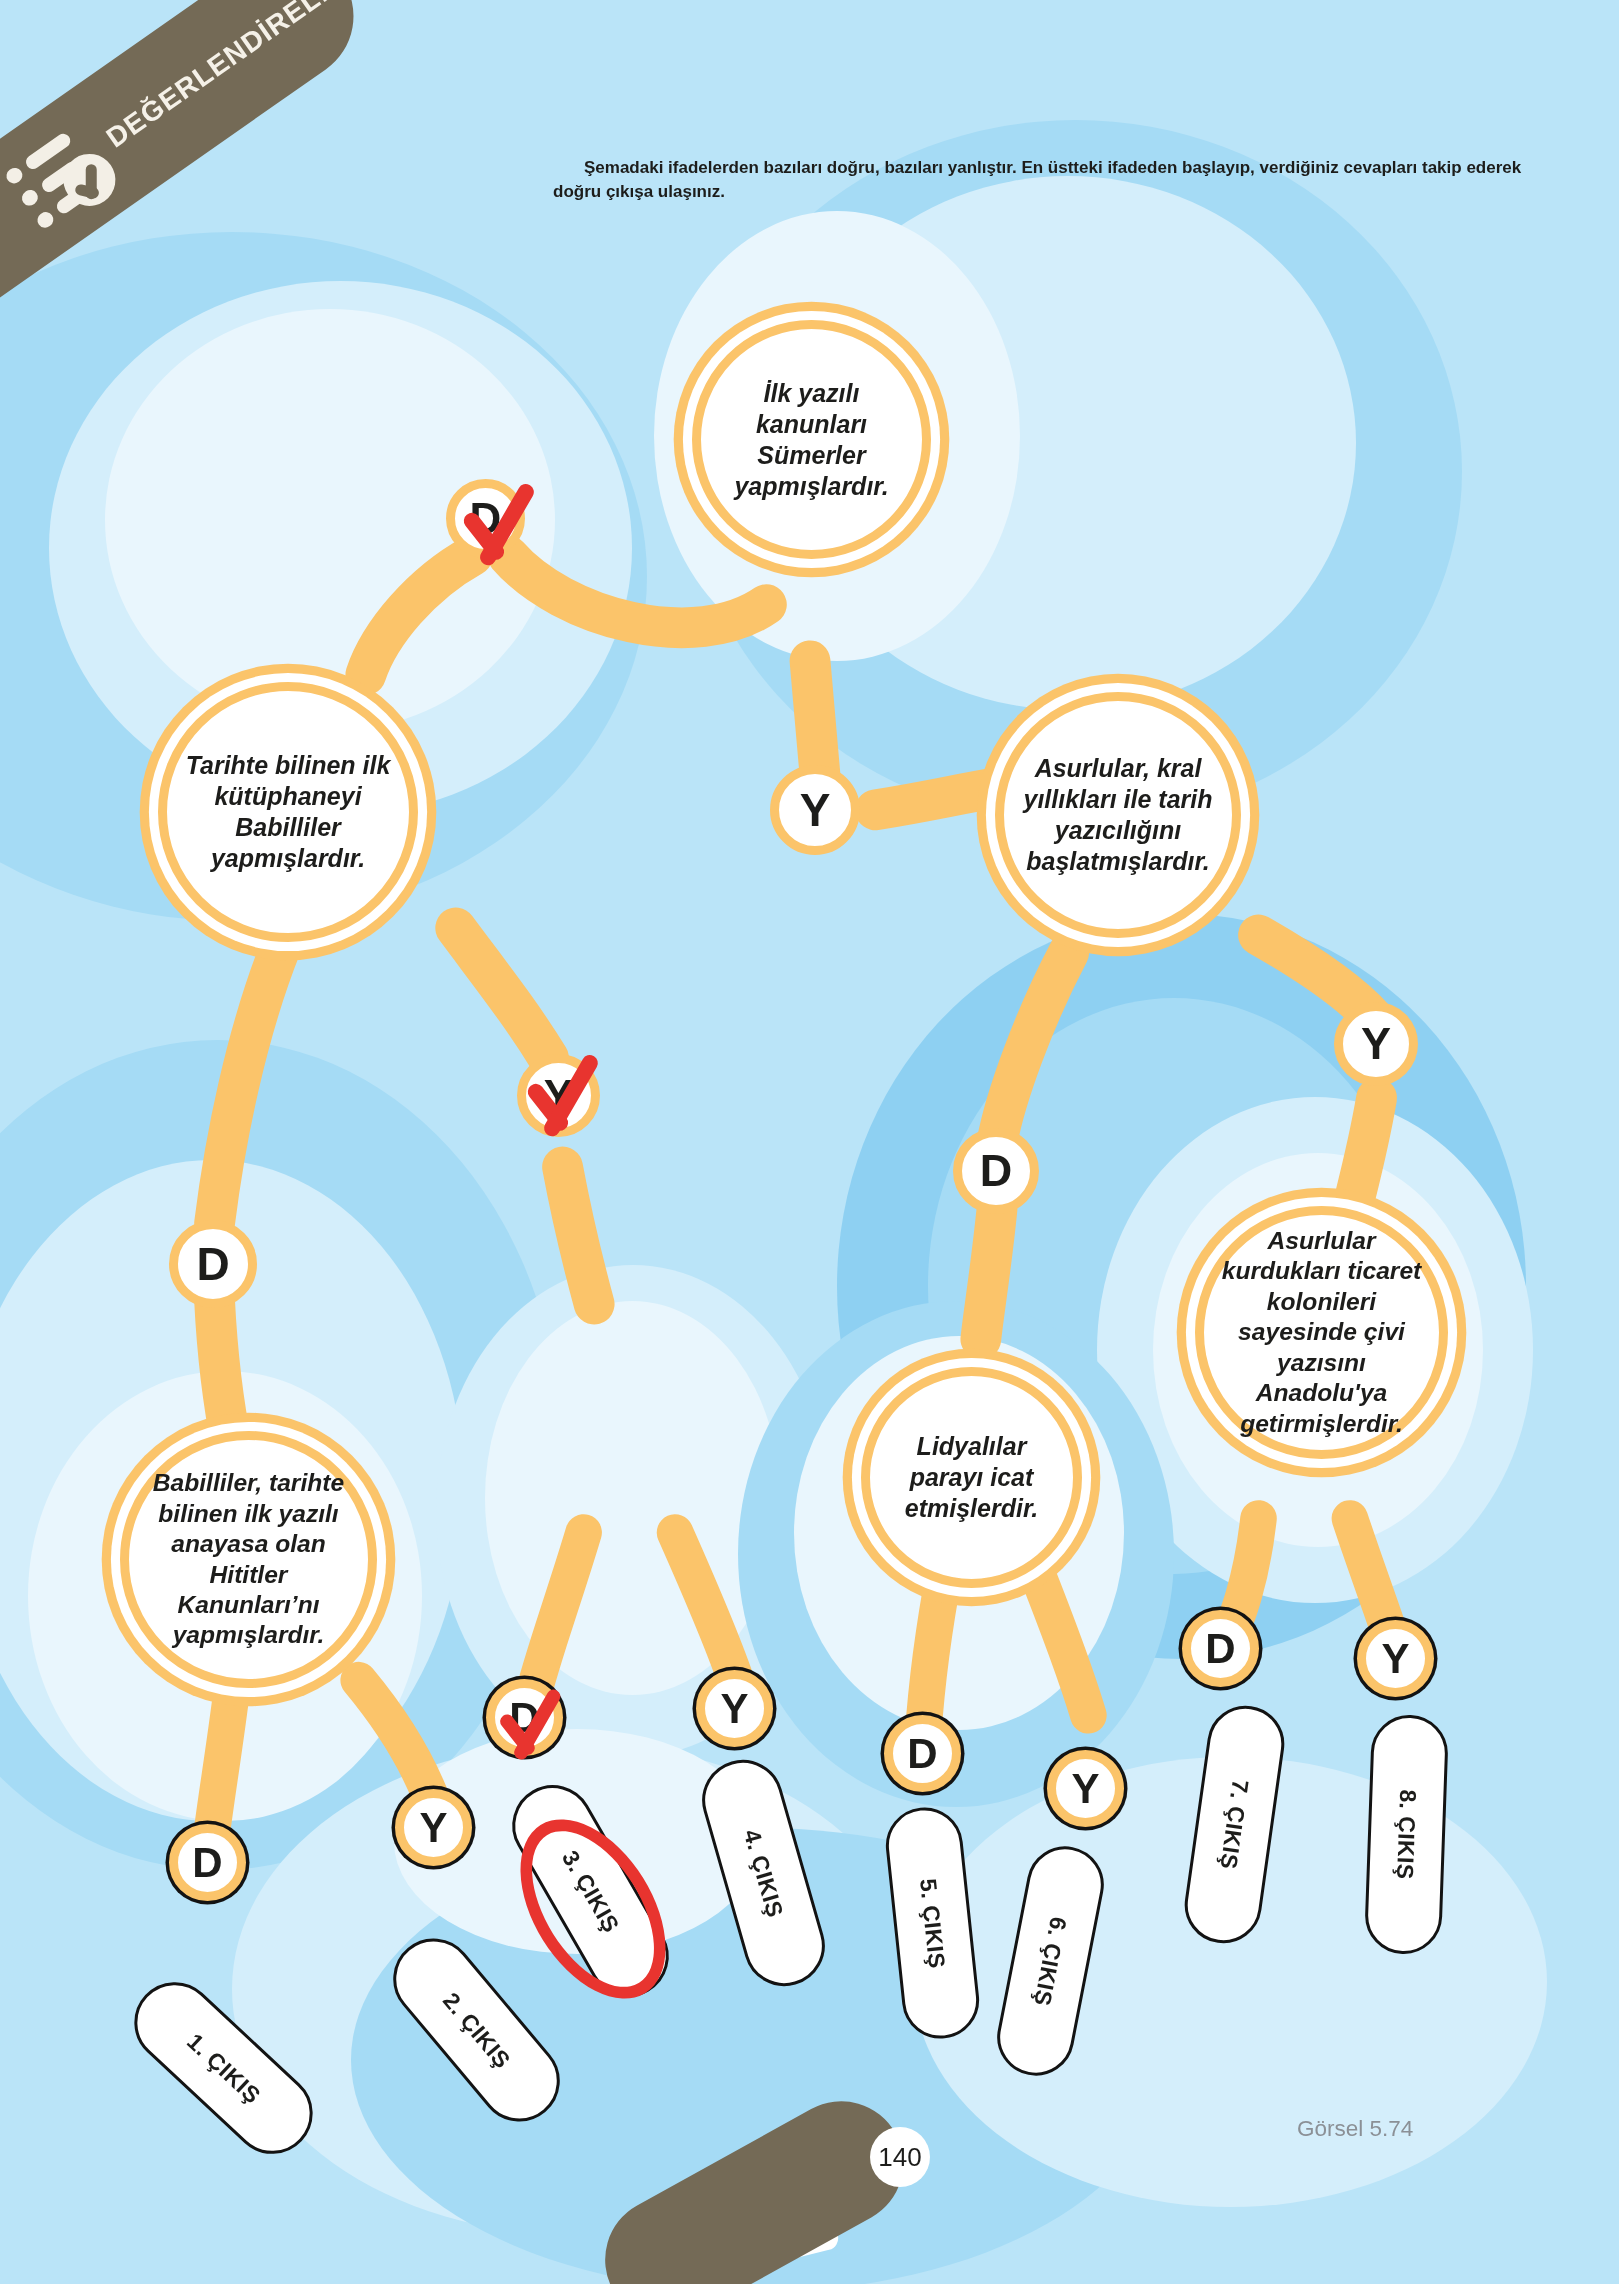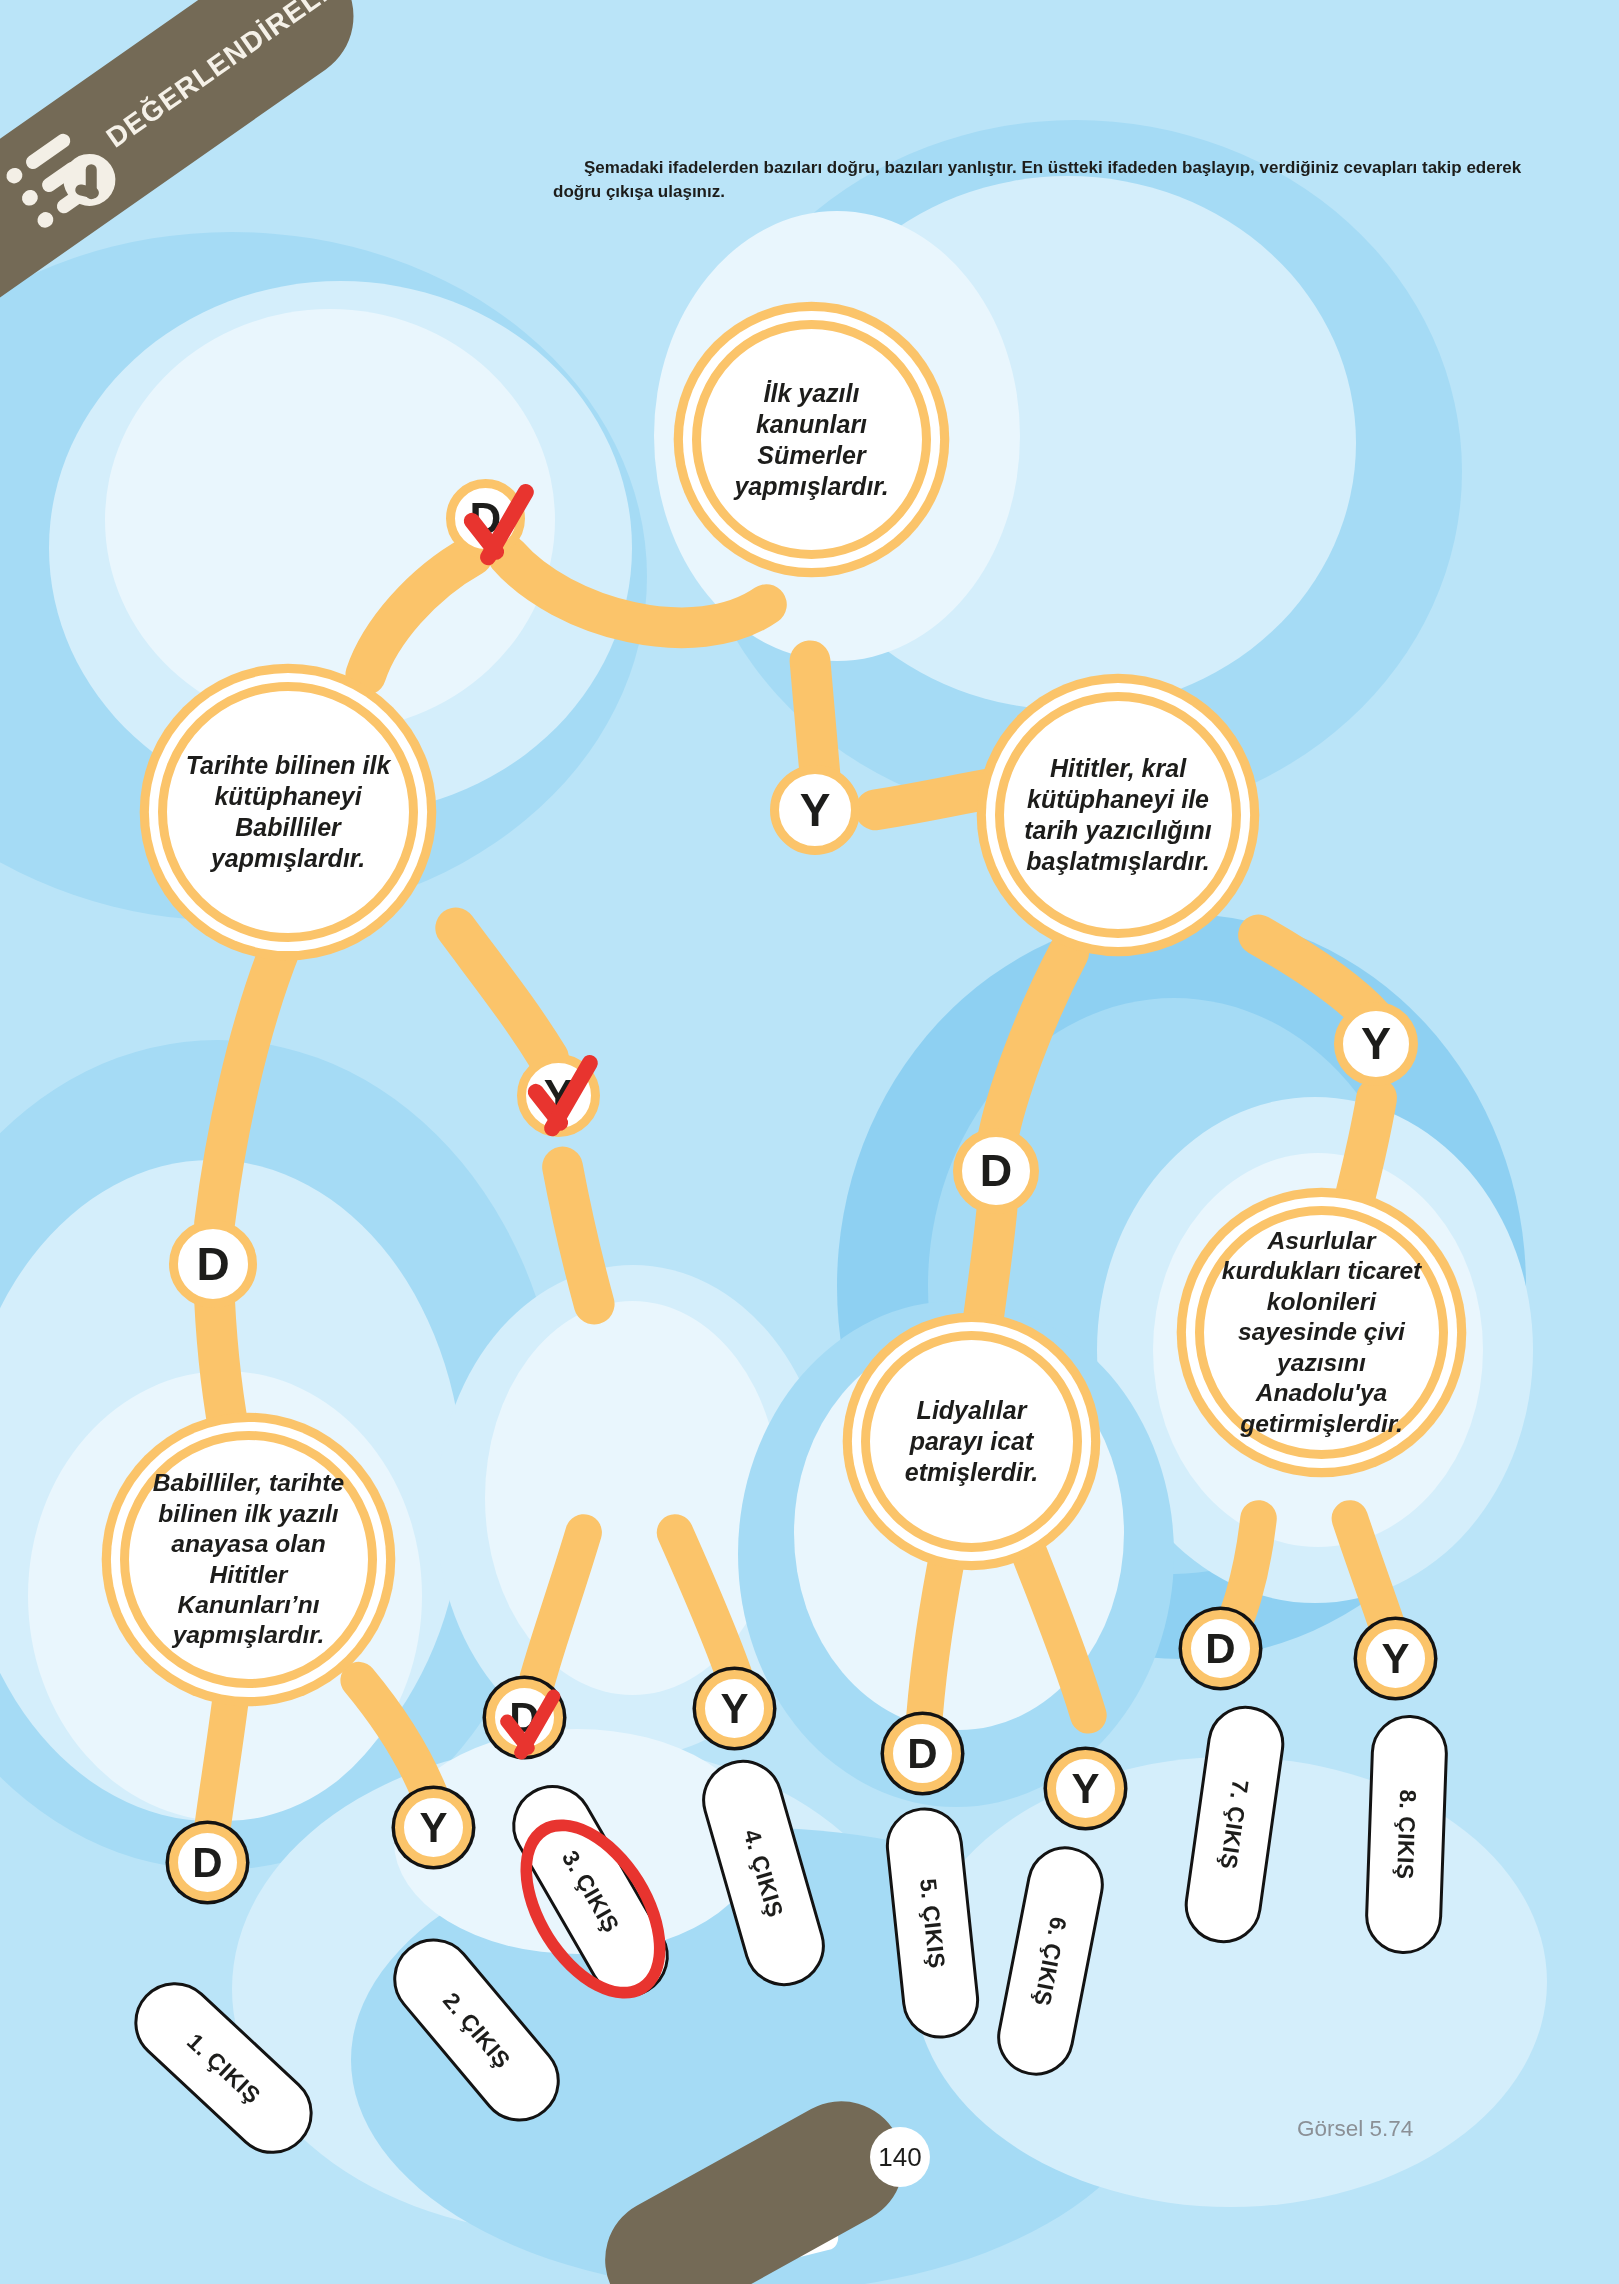--- a/index.html
+++ b/index.html
@@ -273,29 +273,29 @@
 
   <div class="stmt" style="left:692px; top:320px; width:239px; height:239px; font-size:25px;">
     <span>İlk yazılı kanunları Sümerler yapmışlardır.</span>
   </div>
 
   <div class="stmt" style="left:158px; top:682px; width:260px; height:260px; font-size:25px;">
     <span>Tarihte bilinen ilk kütüphaneyi Babilliler yapmışlardır.</span>
   </div>
 
   <div class="stmt" style="left:995px; top:692px; width:246px; height:246px; font-size:25px;">
-    <span>Hititler, kral kütüphaneyi ile tarih yazıcılığını başlatmışlardır.</span>
+    <span>Asurlular, kral yıllıkları ile tarih yazıcılığını başlatmışlardır.</span>
   </div>
 
   <div class="stmt" style="left:1195px; top:1206px; width:253px; height:253px; font-size:24.6px;">
     <span>Asurlular kurdukları ticaret kolonileri sayesinde çivi yazısını Anadolu'ya getirmişlerdir.</span>
   </div>
 
 
-  <div class="stmt" style="left:861px; top:1331px; width:221px; height:221px; font-size:25px;">
+  <div class="stmt" style="left:861px; top:1367px; width:221px; height:221px; font-size:25px;">
     <span>Lidyalılar parayı icat etmişlerdir.</span>
   </div>
 
   <div class="stmt" style="left:120px; top:1431px; width:257px; height:257px; font-size:24.6px;">
     <span>Babilliler, tarihte bilinen ilk yazılı anayasa olan Hititler Kanunları’nı yapmışlardır.</span>
   </div>
 
   <div class="node" style="left:446px; top:479px; width:79px; height:79px; font-size:44px;">
     <span>D</span>
   </div>

